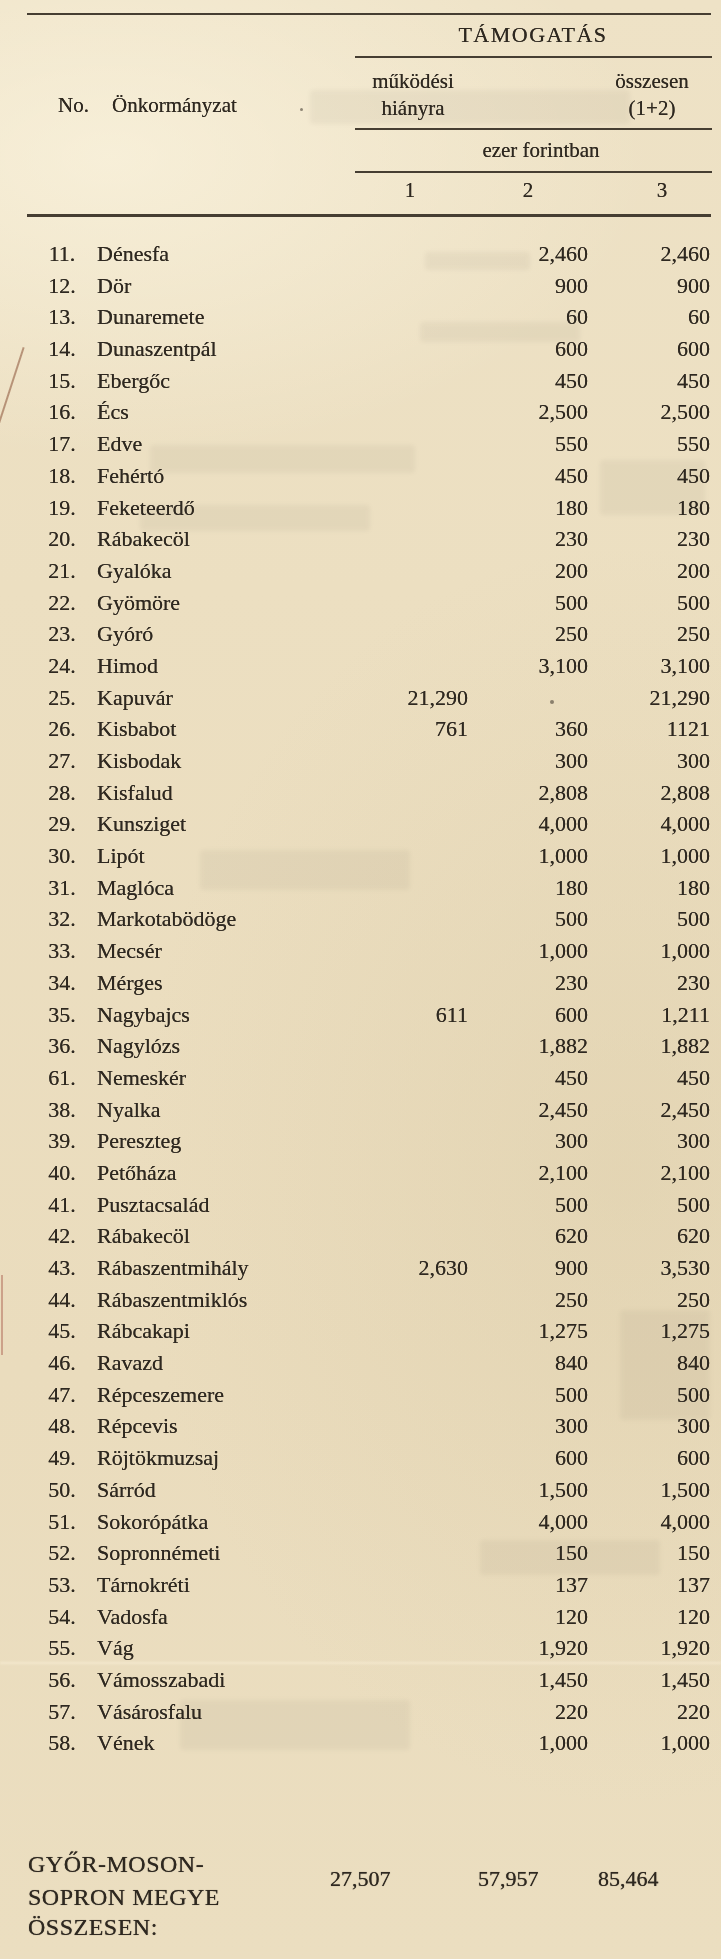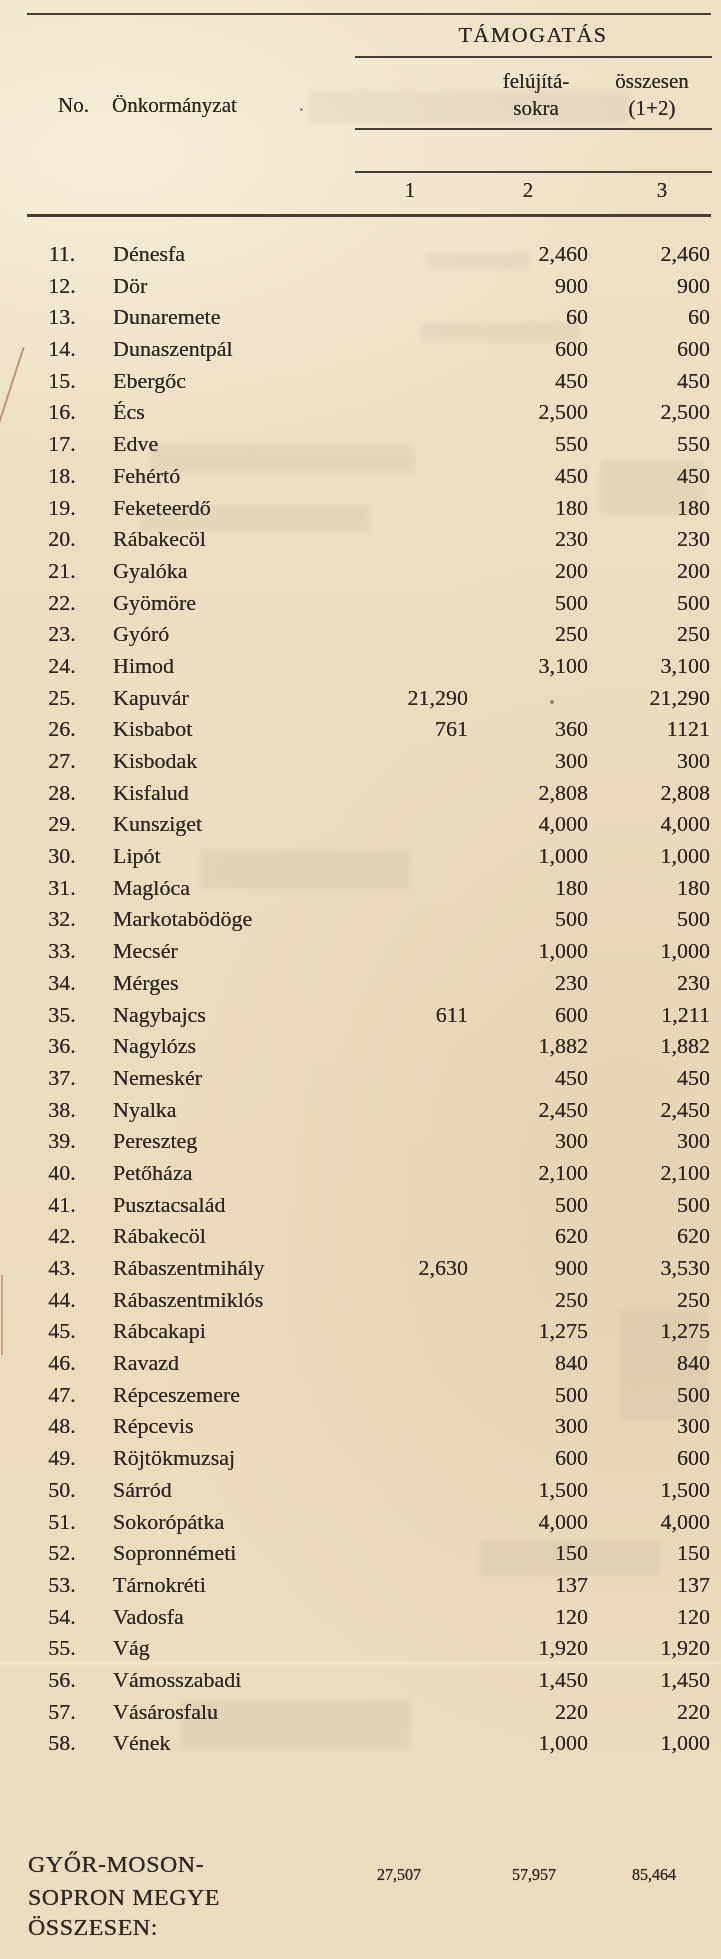--- a/index.html
+++ b/index.html
@@ -32,30 +32,30 @@
   .unit-label{top:138px;left:391px;width:300px;text-align:center;font-size:21px;}
   .colnum{position:absolute;top:178px;width:40px;text-align:center;font-size:21px;text-shadow:0 0 .6px rgba(46,40,32,.85);}
   .colnum-1{left:390px;}
   .colnum-2{left:508px;}
   .colnum-3{left:642px;}
   
   #rows{position:absolute;top:238px;left:0;width:721px;}
   .row{position:relative;height:31.7px;font-size:22px;line-height:31.7px;}
   .cell{position:absolute;top:0;white-space:nowrap;text-shadow:0 0 .6px rgba(46,40,32,.85);}
   .cell-no{left:36px;width:52px;text-align:center;}
-  .cell-name{left:97px;margin-left:16px;}
+  .cell-name{left:97px;}
   .cell-c1{left:320px;width:148px;text-align:right;}
   .cell-c2{left:476px;width:112px;text-align:right;}
   .cell-c3{left:598px;width:112px;text-align:right;}
   
   .foot{position:absolute;left:28px;font-size:24px;letter-spacing:.5px;white-space:nowrap;text-shadow:0 0 .7px rgba(46,40,32,.9);margin-top:48px;}
   .foot-1{top:1803px;}
   .foot-2{top:1836px;}
   .foot-3{top:1866px;}
-  .footval{position:absolute;top:1866px;font-size:16px;text-align:center;white-space:nowrap;text-shadow:0 0 .7px rgba(46,40,32,.9);}
+  .footval{position:absolute;top:1866px;font-size:22px;text-align:left;white-space:nowrap;text-shadow:0 0 .7px rgba(46,40,32,.9);}
   .footval-c1{left:330px;width:138px;}
   .footval-c2{left:478px;width:112px;}
   .footval-c3{left:598px;width:112px;}
   
   .blot{position:absolute;background:#7d7460;opacity:.08;filter:blur(2px);border-radius:4px;}
   .scratch{position:absolute;left:8px;top:345px;width:2px;height:95px;background:#8a5238;opacity:.55;transform:rotate(18deg);filter:blur(.4px);}
   .redline{position:absolute;left:1px;top:1275px;width:2px;height:80px;background:#a04a3c;opacity:.4;filter:blur(.5px);}
   .crease{position:absolute;left:0;top:1662px;width:721px;height:2px;background:#fff6e0;opacity:.5;filter:blur(1px);}
   .speck{position:absolute;width:4px;height:4px;border-radius:50%;background:#3a332a;opacity:.55;}
 </style>
@@ -81,32 +81,33 @@
   <div class="speck" style="left:300px;top:108px;width:3px;height:3px;"></div>
 
   <div class="rule rule-full" style="top:13px;"></div>
   <div class="rule rule-mid" style="top:56px;"></div>
   <div class="rule rule-mid" style="top:128px;"></div>
   <div class="rule rule-mid" style="top:171px;"></div>
   <div class="rule rule-full" style="top:214px;height:3px;"></div>
 
   <div class="t title">TÁMOGATÁS</div>
 
-  <div class="colhead colhead-2">
-    <div>felújítá-</div>
-    <div>sokra</div>
+  <div class="colhead colhead-1">
+    <div>működési</div>
+    <div>hiányra</div>
   </div>
   <div class="colhead colhead-3">
     <div>összesen</div>
     <div>(1+2)</div>
   </div>
 
   <div class="t no-label">No.</div>
   <div class="t muni-label">Önkormányzat</div>
 
+  <div class="t unit-label">ezer forintban</div>
 
   <div class="colnum colnum-1">1</div>
   <div class="colnum colnum-2">2</div>
   <div class="colnum colnum-3">3</div>
 
   <div id="rows">
       <div class="row">
         <span class="cell cell-no">11.</span>
         <span class="cell cell-name">Dénesfa</span>
         <span class="cell cell-c1"></span>
@@ -282,21 +283,21 @@
         <span class="cell cell-c3">1,211</span>
       </div>
       <div class="row">
         <span class="cell cell-no">36.</span>
         <span class="cell cell-name">Nagylózs</span>
         <span class="cell cell-c1"></span>
         <span class="cell cell-c2">1,882</span>
         <span class="cell cell-c3">1,882</span>
       </div>
       <div class="row">
-        <span class="cell cell-no">37.</span>
+        <span class="cell cell-no">61.</span>
         <span class="cell cell-name">Nemeskér</span>
         <span class="cell cell-c1"></span>
         <span class="cell cell-c2">450</span>
         <span class="cell cell-c3">450</span>
       </div>
       <div class="row">
         <span class="cell cell-no">38.</span>
         <span class="cell cell-name">Nyalka</span>
         <span class="cell cell-c1"></span>
         <span class="cell cell-c2">2,450</span>

